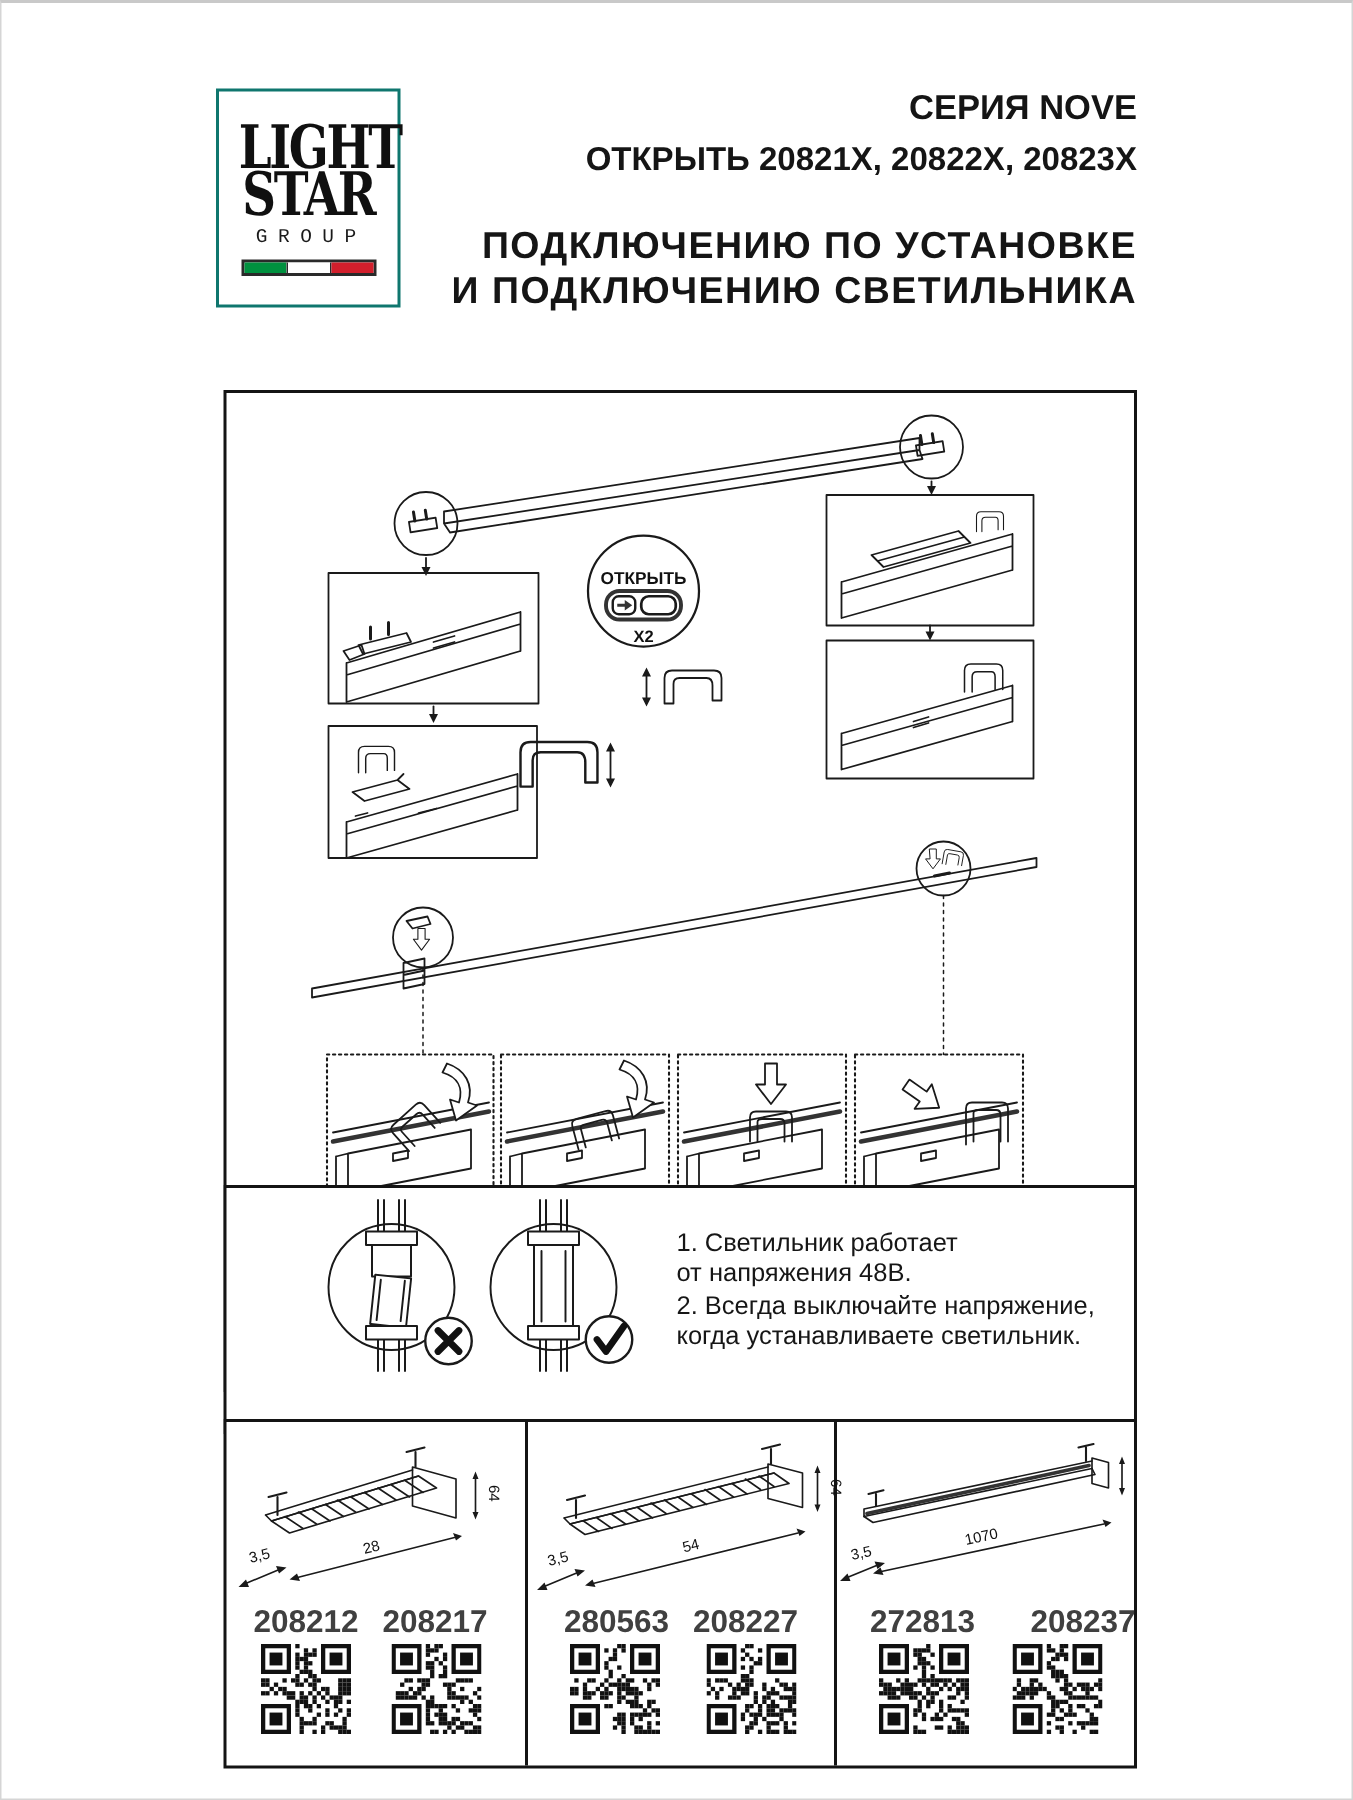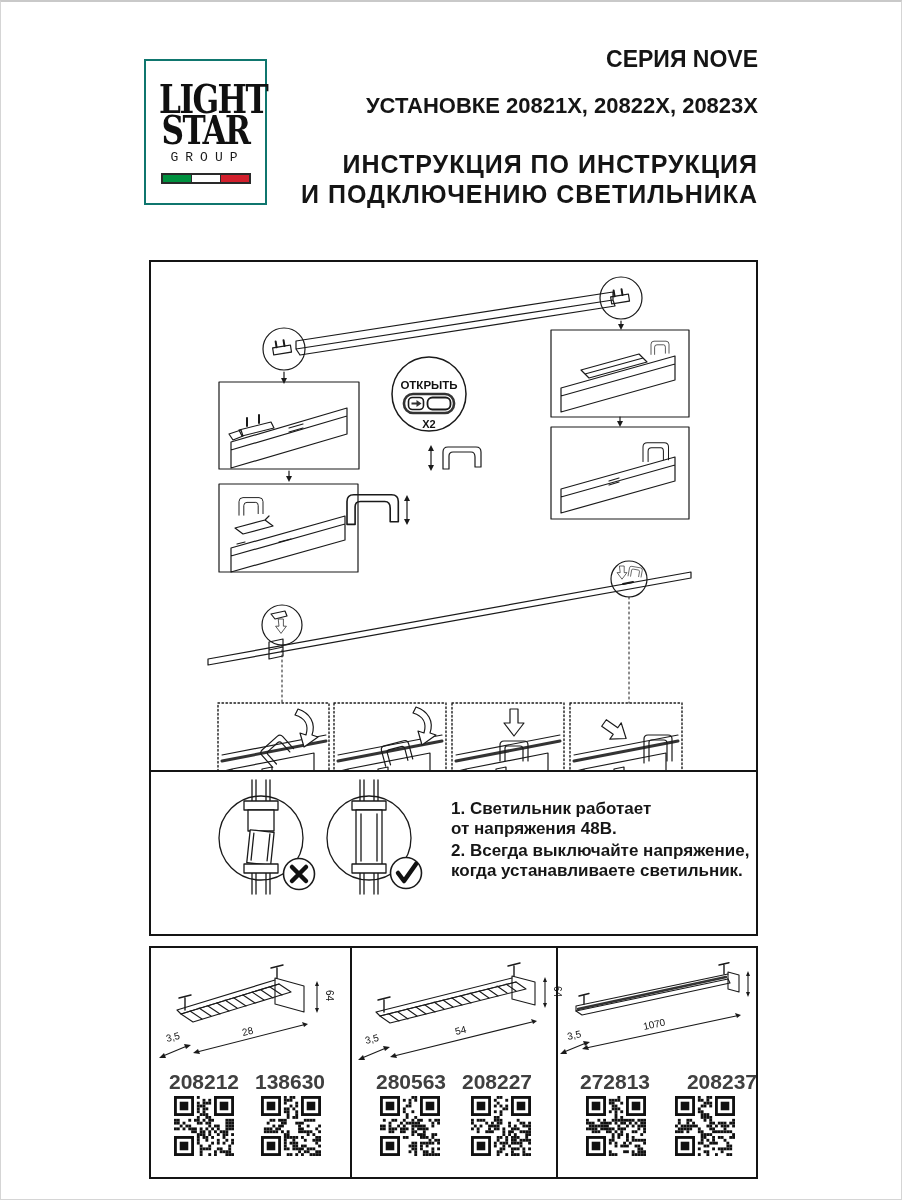--- a/index.html
+++ b/index.html
@@ -12,28 +12,28 @@
   .abs { position:absolute; }
   
   .logo-box { left:143px; top:57px; width:123px; height:146px; border:2px solid #0f766e; text-align:center; background:#fff; }
   .logo-word { font-family:"DejaVu Serif", serif; font-weight:bold; font-size:40px; line-height:31px; letter-spacing:-2px; transform:scaleX(.78); transform-origin:center; color:#101010; }
   .logo-word.first { margin-top:22px; }
   .logo-group { font-size:13px; letter-spacing:7px; margin-top:5px; margin-left:4px; color:#1a1a1a;font-family:Liberation Mono, monospace; }
   .flag { width:90px; height:11px; margin:8px auto 0; border:2px solid #2a2a2a; display:flex; }
   .flag span { flex:1; height:100%; }
   
   .hdr { left:300px; width:457px; text-align:right; font-weight:bold; color:#151515; }
-  .hdr-series { top:44px; font-size:23px; }
+  .hdr-series { top:56px; font-size:23px; }
   .hdr-articles { top:91px; font-size:22px; }
   .hdr-t1 { top:148px; font-size:25px; letter-spacing:1px; }
   .hdr-t2 { top:178px; font-size:25px; letter-spacing:1px; }
   
   .frame { border:2px solid #141414; background:#fff; }
   #box1 { left:148px; top:258px; width:609px; height:668px; }
-  #notes { left:148px; top:768px; width:609px; height:166px;font-weight:bold; }
+  #notes { left:148px; top:788px; width:609px; height:166px; }
   #prods { left:148px; top:944px; width:609px; height:233px; }
   .vdiv { top:0; width:2px; height:229px; background:#141414; }
   
   .note-line { left:300px; font-size:17px; color:#161616; white-space:nowrap; }
   
   .code { top:122px; width:110px; text-align:center; font-size:21px; font-weight:bold; color:#404040; }
   svg { display:block; }
   svg text { font-family:"Liberation Sans", sans-serif; fill:#111; }
   .qr { position:absolute; top:148px; width:60px; height:60px; }
 </style>
@@ -45,22 +45,22 @@
   <div class="logo-word">STAR</div>
   <div class="logo-group">GROUP</div>
   <div class="flag">
     <span style="background:#00913f;"></span>
     <span style="background:#fff;border-left:1px solid #2a2a2a;border-right:1px solid #2a2a2a;"></span>
     <span style="background:#d21f2c;"></span>
   </div>
 </div>
 
 <div class="abs hdr hdr-series">СЕРИЯ NOVE</div>
-<div class="abs hdr hdr-articles">УСТАНОВКЕ 20821X, 20822X, 20823X</div>
-<div class="abs hdr hdr-t1">ИНСТРУКЦИЯ ПО ИНСТРУКЦИЯ</div>
+<div class="abs hdr hdr-articles">ОТКРЫТЬ 20821X, 20822X, 20823X</div>
+<div class="abs hdr hdr-t1">ПОДКЛЮЧЕНИЮ ПО УСТАНОВКЕ</div>
 <div class="abs hdr hdr-t2">И ПОДКЛЮЧЕНИЮ СВЕТИЛЬНИКА</div>
 
 <div class="abs frame" id="box1">
 <svg width="605" height="544" viewBox="0 0 605 544" stroke="#1a1a1a" fill="none" stroke-width="1.2" stroke-linejoin="round" stroke-linecap="round">
 
   <g>
     <path d="M145,79 L462,30 M145,87 L462,38 M149,93 L464,44 M145,79 L145,87 M462,30 L462,38 M149,93 L145,87 M464,44 L462,38"></path>
   </g>
   <circle cx="133" cy="87" r="21"></circle>
   <circle cx="470" cy="36" r="21"></circle>
@@ -300,21 +300,21 @@
       <path d="M28,100 L178,68"></path>
       <path d="M29,97 L31,102 L24,101 Z M177,65 L179,70 L183,67 Z" fill="#1a1a1a" stroke="none"></path>
       <text transform="translate(86,82) rotate(-12)" font-size="10" stroke="none">1070</text>
       <text transform="translate(10,92) rotate(-12)" font-size="10" stroke="none">3,5</text>
       <path d="M6,104 L28,95"></path>
       <path d="M7,101 L9,106 L2,106 Z M25,93 L27,98 L32,94 Z" fill="#1a1a1a" stroke="none"></path>
     </g>
   </svg>
 
   <div class="abs code" style="left:-2px;">208212</div>
-  <div class="abs code" style="left:84px;">138630</div>
+  <div class="abs code" style="left:84px;">208217</div>
   <svg class="qr" style="left:23px;" viewBox="0 0 60 60">
       <rect x="22.86" y="0.00" width="2.86" height="2.86" fill="#111"></rect>
       <rect x="28.57" y="2.86" width="2.86" height="2.86" fill="#111"></rect>
       <rect x="34.29" y="2.86" width="2.86" height="2.86" fill="#111"></rect>
       <rect x="22.86" y="5.71" width="2.86" height="2.86" fill="#111"></rect>
       <rect x="28.57" y="5.71" width="2.86" height="2.86" fill="#111"></rect>
       <rect x="31.43" y="5.71" width="2.86" height="2.86" fill="#111"></rect>
       <rect x="34.29" y="5.71" width="2.86" height="2.86" fill="#111"></rect>
       <rect x="22.86" y="8.57" width="2.86" height="2.86" fill="#111"></rect>
       <rect x="25.71" y="8.57" width="2.86" height="2.86" fill="#111"></rect>

